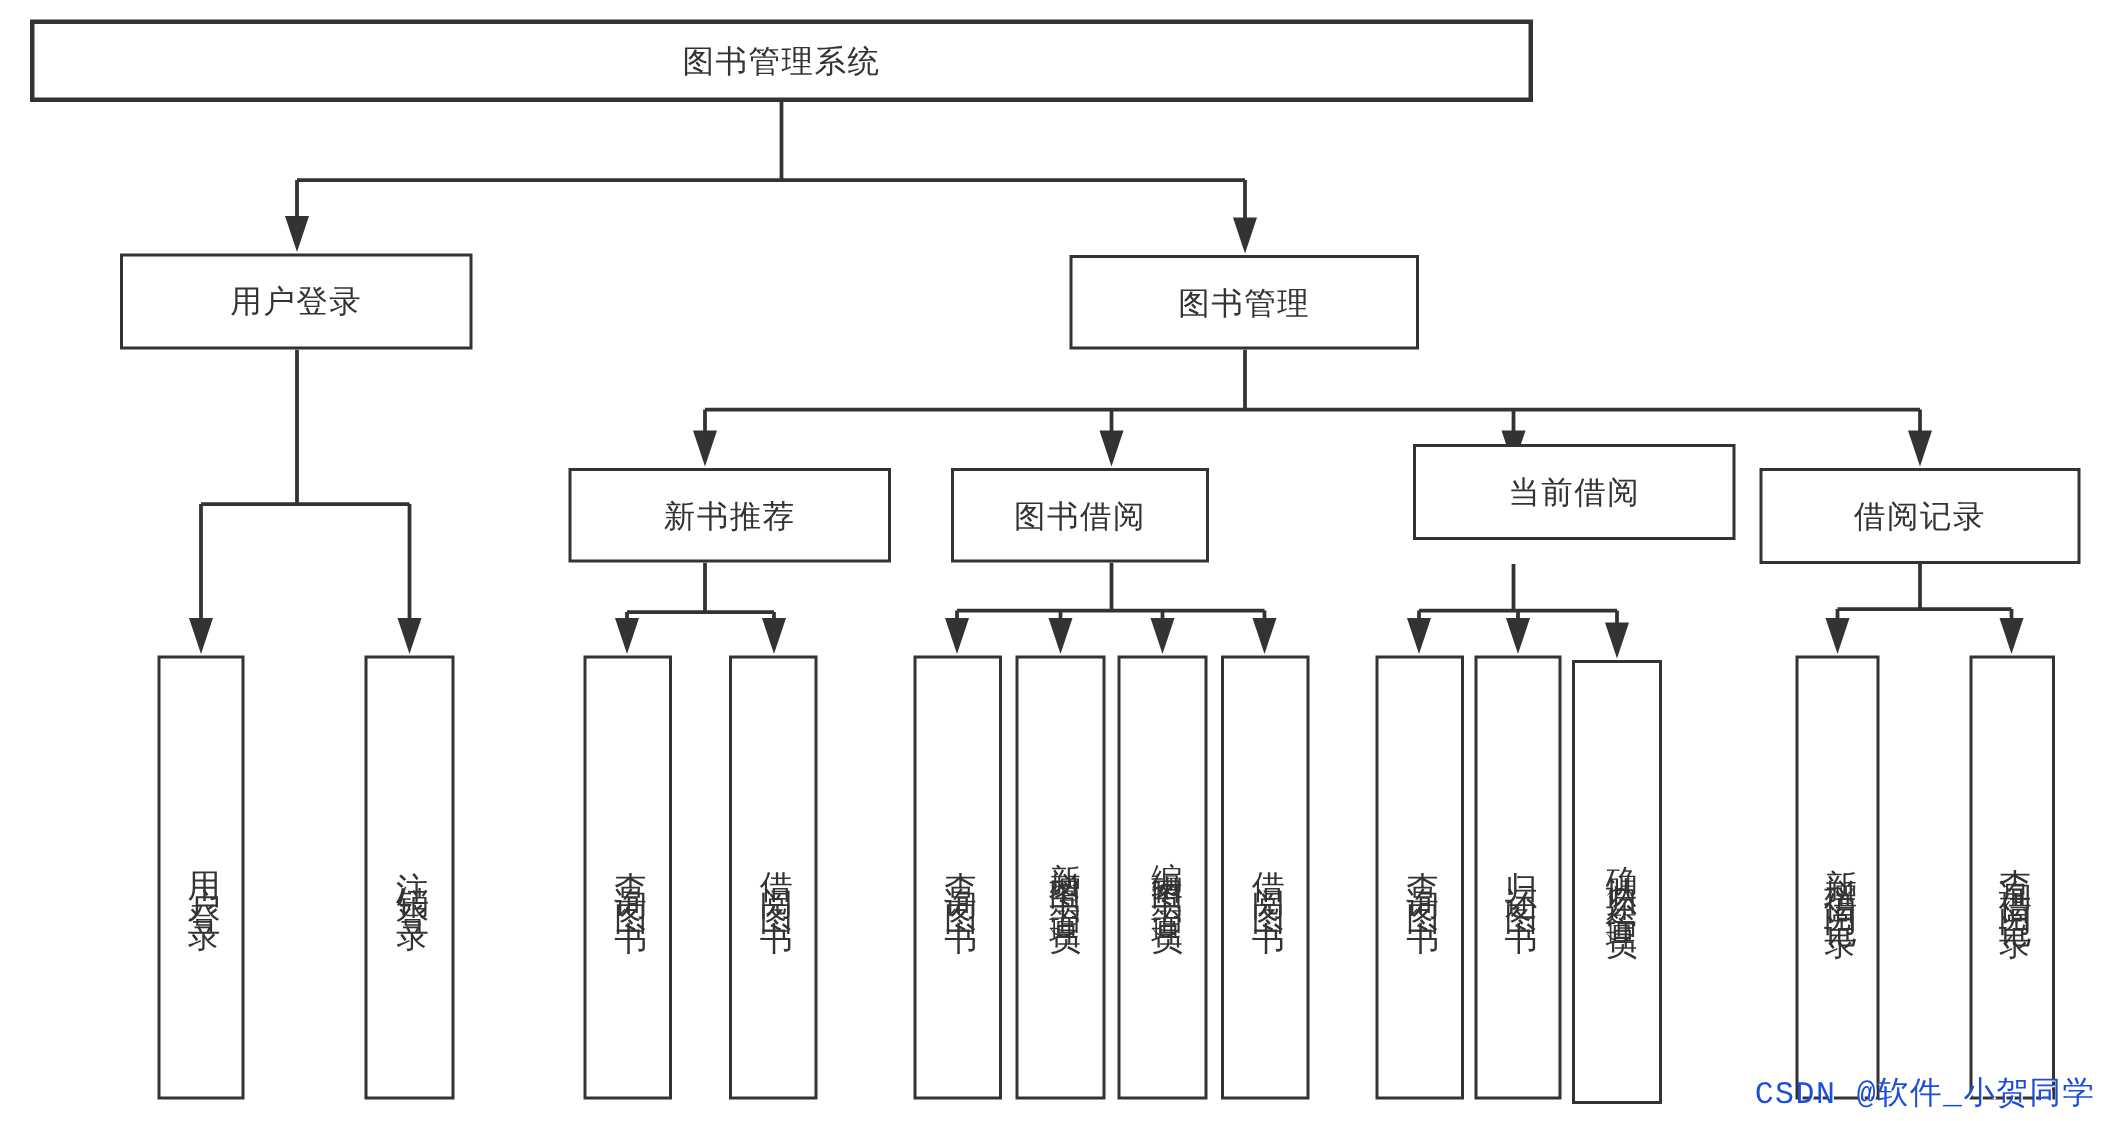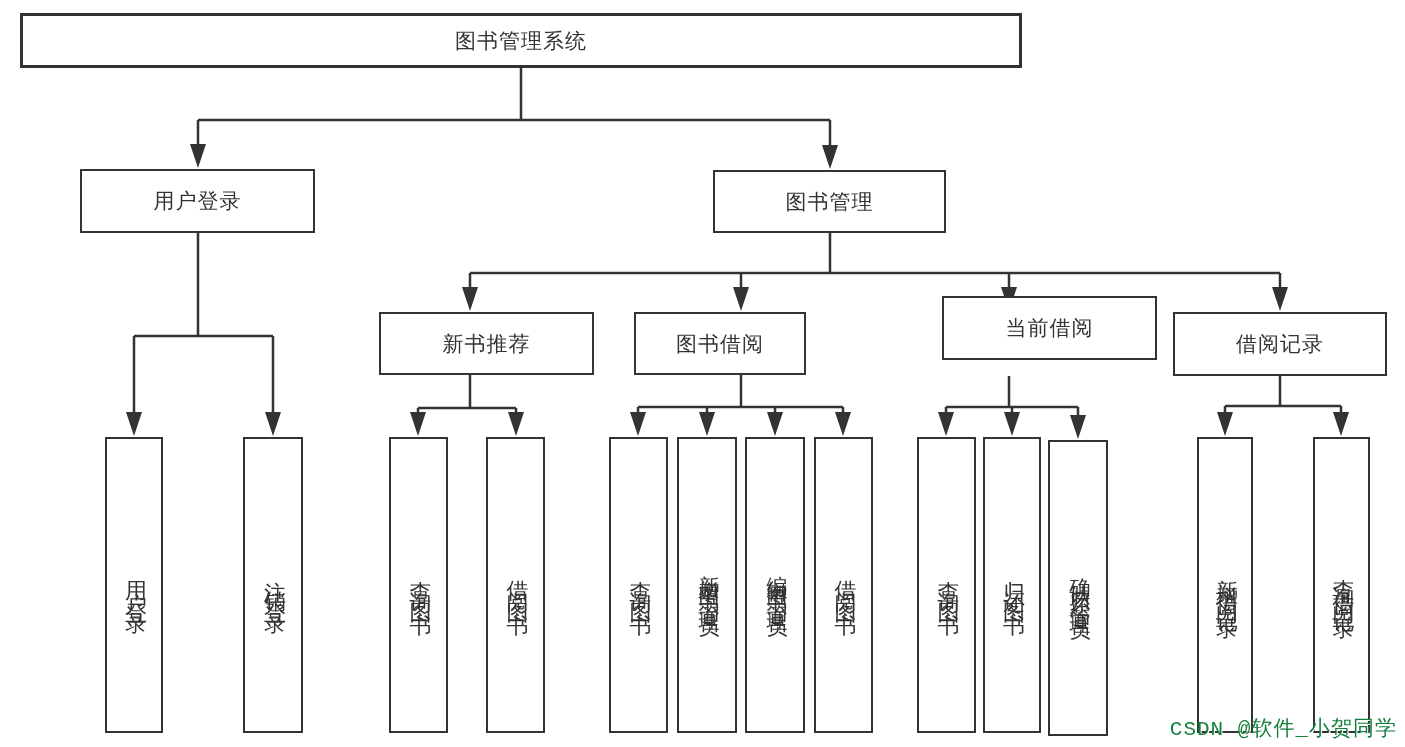--- a/index.html
+++ b/index.html
@@ -13,21 +13,21 @@
     border:2.5px solid #333333; display:flex; align-items:center; justify-content:center;
     font-size:21px; letter-spacing:1px; white-space:nowrap;
   }
   .node.root { border-width:3px; }
   .vspan {
     display:block; writing-mode:vertical-rl; text-orientation:mixed;
     letter-spacing:11px; font-size:22px; white-space:nowrap;
   }
   .vspan.tight { letter-spacing:6px; font-size:21px; }
   .watermark {
-    position:absolute; right:8px; bottom:5px; font-size:21px; color:#15803d;
+    position:absolute; right:8px; bottom:5px; font-size:21px; color:#1d4ed8;
     letter-spacing:1px; text-shadow:1px 1px 0 #ffffff;
   }
 </style>
 </head>
 <body>
 
 <div class="stage">
 
   <svg class="wires" viewBox="0 0 1405 747" fill="none" stroke="#333333" stroke-width="2.5">
 

